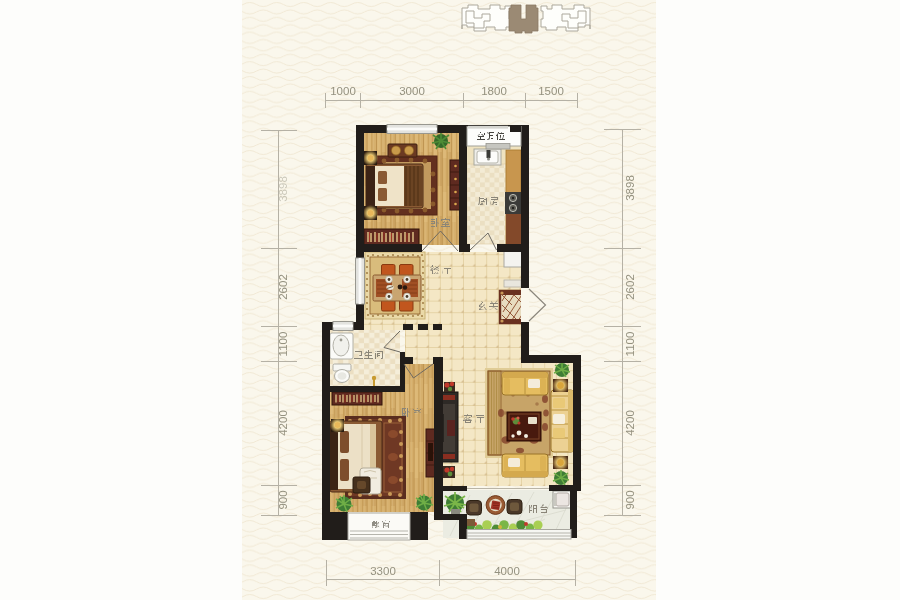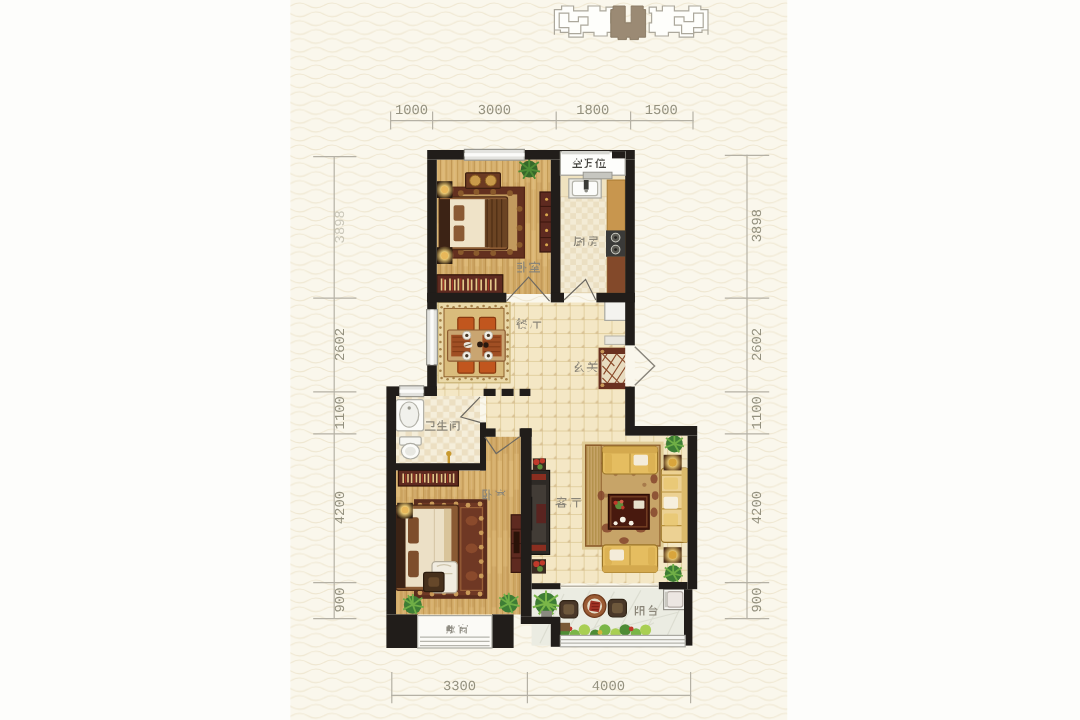--- a/index.html
+++ b/index.html
@@ -1,16 +1,16 @@
 <!DOCTYPE html>
 <html><head>
 <meta charset="utf-8">
 <style>
 html,body{margin:0;padding:0;background:#fdfdfb;}
-.page{width:900px;height:600px;position:relative;overflow:hidden;font-family:Liberation Mono, monospace;}
+.page{width:900px;height:600px;position:relative;overflow:hidden;font-family:Liberation Sans, sans-serif;}
 svg{display:block;}
 </style>
 </head>
 <body>
 <div class="page">
 <svg width="900" height="600" viewBox="0 0 900 600">
 <defs>
 <pattern id="wave" width="27" height="14.8" patternUnits="userSpaceOnUse">
 <path d="M0,4.5 Q6.75,0.5 13.5,4.5 T27,4.5" fill="none" stroke="#efe7d1" stroke-width="0.9"></path>
 <path d="M-13.5,11.9 Q-6.75,7.9 0,11.9 T13.5,11.9 T27,11.9 T40.5,11.9" fill="none" stroke="#efe7d1" stroke-width="0.9"></path>

